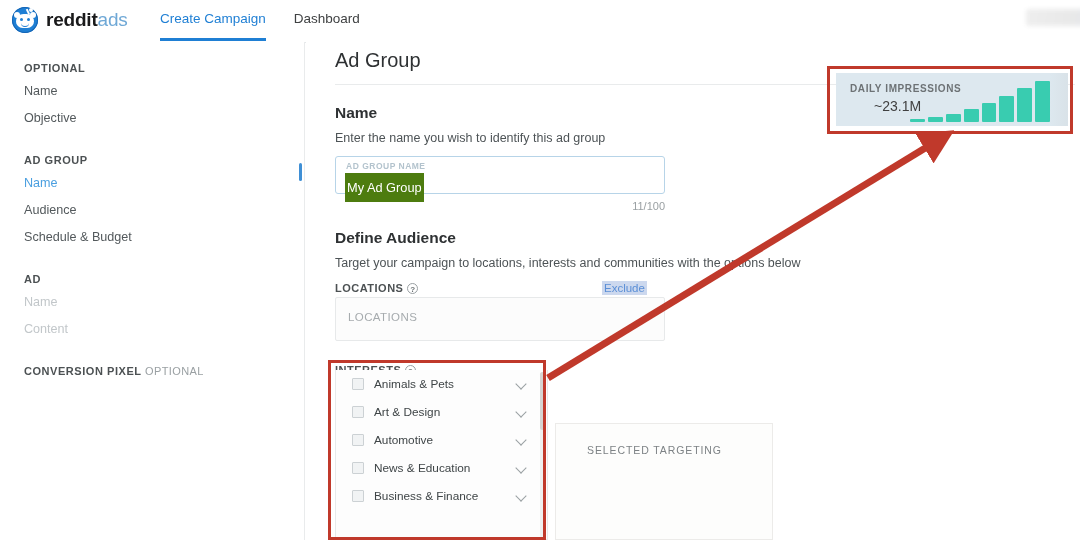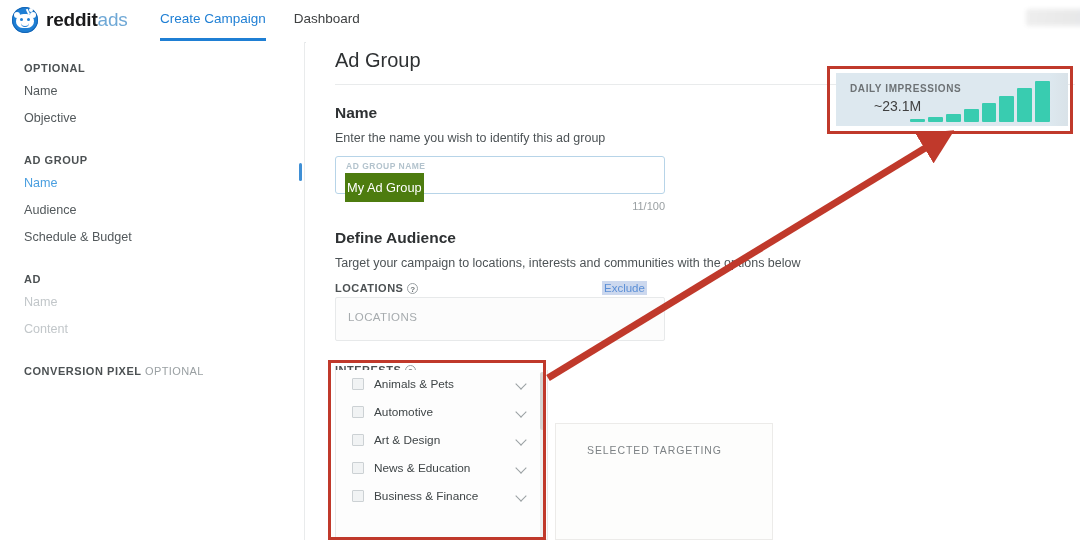--- a/index.html
+++ b/index.html
@@ -509,26 +509,26 @@
     </div>
 
     <div class="interest-panel">
       <div class="interest-row">
         <span class="cb"></span>
         <span class="interest-label">Animals &amp; Pets</span>
         <span class="chev"></span>
       </div>
       <div class="interest-row">
         <span class="cb"></span>
-        <span class="interest-label">Automotive</span>
+        <span class="interest-label">Art &amp; Design</span>
         <span class="chev"></span>
       </div>
       <div class="interest-row">
         <span class="cb"></span>
-        <span class="interest-label">Art &amp; Design</span>
+        <span class="interest-label">Automotive</span>
         <span class="chev"></span>
       </div>
       <div class="interest-row">
         <span class="cb"></span>
         <span class="interest-label">News &amp; Education</span>
         <span class="chev"></span>
       </div>
       <div class="interest-row">
         <span class="cb"></span>
         <span class="interest-label">Business &amp; Finance</span>

